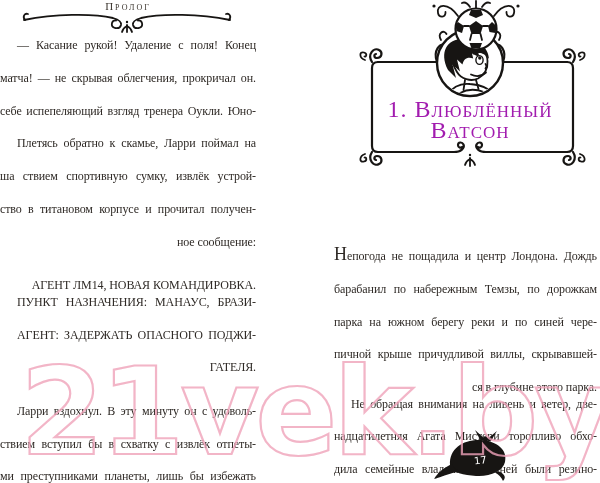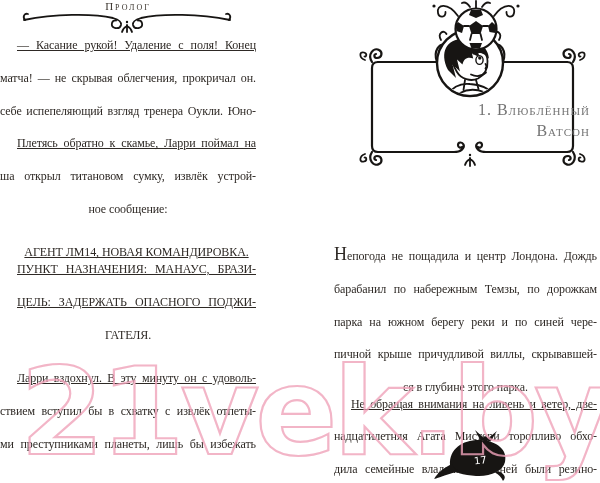--- a/index.html
+++ b/index.html
@@ -4,34 +4,34 @@
 <style>
   html,body{margin:0;padding:0;}
   #stage{position:relative;width:600px;height:483px;background:#ffffff;overflow:hidden;
          font-family:"Liberation Serif",serif;color:#2e2925;}
   
   .col{position:absolute;font-size:12px;line-height:16.4px;}
   .col .para{margin:0;}
   .para.gap{margin-top:27px;}
   .line{text-align:justify;min-height:16.4px;}
   .line::after{content:"";display:inline-block;width:100%;height:0;vertical-align:top;}
-  .line.short{text-align:center;}
+  .line.short{text-align:right;}
   .line.short::after{content:none;}
-  .line.indent{text-indent:17px;text-decoration:underline;}
+  .line.indent{text-indent:17px;}
   .initial{font-size:18px;line-height:1;}
   #left-col{left:0;top:37px;width:256px;letter-spacing:-0.1px;}
   #right-col{left:334px;top:245px;width:263px;letter-spacing:-0.1px;}
   
   .running-head{position:absolute;top:0px;left:0;width:256px;text-align:center;
     font-size:11px;font-variant:small-caps;letter-spacing:2px;color:#3b352e;}
   .flourish{position:absolute;left:18px;top:11px;}
   
   .frame-svg{position:absolute;left:348px;top:0px;}
-  .chapter-title{position:absolute;left:350px;top:99px;width:240px;text-align:right;
-    font-size:16px;font-variant:small-caps;letter-spacing:1px;color:#737373;line-height:21px;}
+  .chapter-title{position:absolute;left:350px;top:99px;width:240px;text-align:center;
+    font-size:24px;font-variant:small-caps;letter-spacing:1px;color:#a21caf;line-height:21px;}
   
   .page-marker{position:absolute;left:434px;top:427px;width:92px;height:56px;}
   .pgnum{font-family:"DejaVu Sans",sans-serif;font-size:10px;fill:#ffffff;}
   
   .watermark{position:absolute;left:20px;top:352px;z-index:9;pointer-events:none;
     font-family:"DejaVu Sans",sans-serif;font-weight:800;font-size:121px;line-height:1;
     letter-spacing:-4px;color:transparent;-webkit-text-stroke:2.2px #f0a3ba;opacity:.8;
     white-space:nowrap;}
   .ink{stroke:#171513;fill:none;stroke-width:1.8;stroke-linecap:round;}
   .ink2{stroke:#171513;fill:none;stroke-width:2.2;stroke-linecap:round;}
@@ -59,31 +59,32 @@
     </svg>
 
     <div id="left-col" class="col">
         <div class="para">
           <div class="line indent">— Касание рукой! Удаление с поля! Конец</div>
           <div class="line">матча! — не скрывая облегчения, прокричал он.</div>
         </div>
         <div class="para">
           <div class="line">себе испепеляющий взгляд тренера Оукли. Юно-</div>
           <div class="line indent">Плетясь обратно к скамье, Ларри поймал на</div>
-          <div class="line">ша открыл титановом сумку, извлёк устрой-</div>
+          <div class="line">ша ствием спортивную сумку, извлёк устрой-</div>
+          <div class="line">ство в титановом корпусе и прочитал получен-</div>
           <div class="line short">ное сообщение:</div>
         </div>
         <div class="para gap">
           <div class="line indent short">АГЕНТ ЛМ14, НОВАЯ КОМАНДИРОВКА.</div>
         </div>
         <div class="para">
           <div class="line indent">ПУНКТ НАЗНАЧЕНИЯ: МАНАУС, БРАЗИ-</div>
         </div>
         <div class="para">
-          <div class="line indent">ЦЕЛЬ: ЗАДЕРЖАТЬ ОПАСНОГО ПОДЖИ-</div>
+          <div class="line indent">АГЕНТ: ЗАДЕРЖАТЬ ОПАСНОГО ПОДЖИ-</div>
           <div class="line short">ГАТЕЛЯ.</div>
         </div>
         <div class="para gap">
           <div class="line indent">Ларри вздохнул. В эту минуту он с удоволь-</div>
           <div class="line">ствием вступил бы в схватку с извлёк отпеты-</div>
           <div class="line">ми преступниками планеты, лишь бы избежать</div>
         </div>
       </div>
   </div>
 

